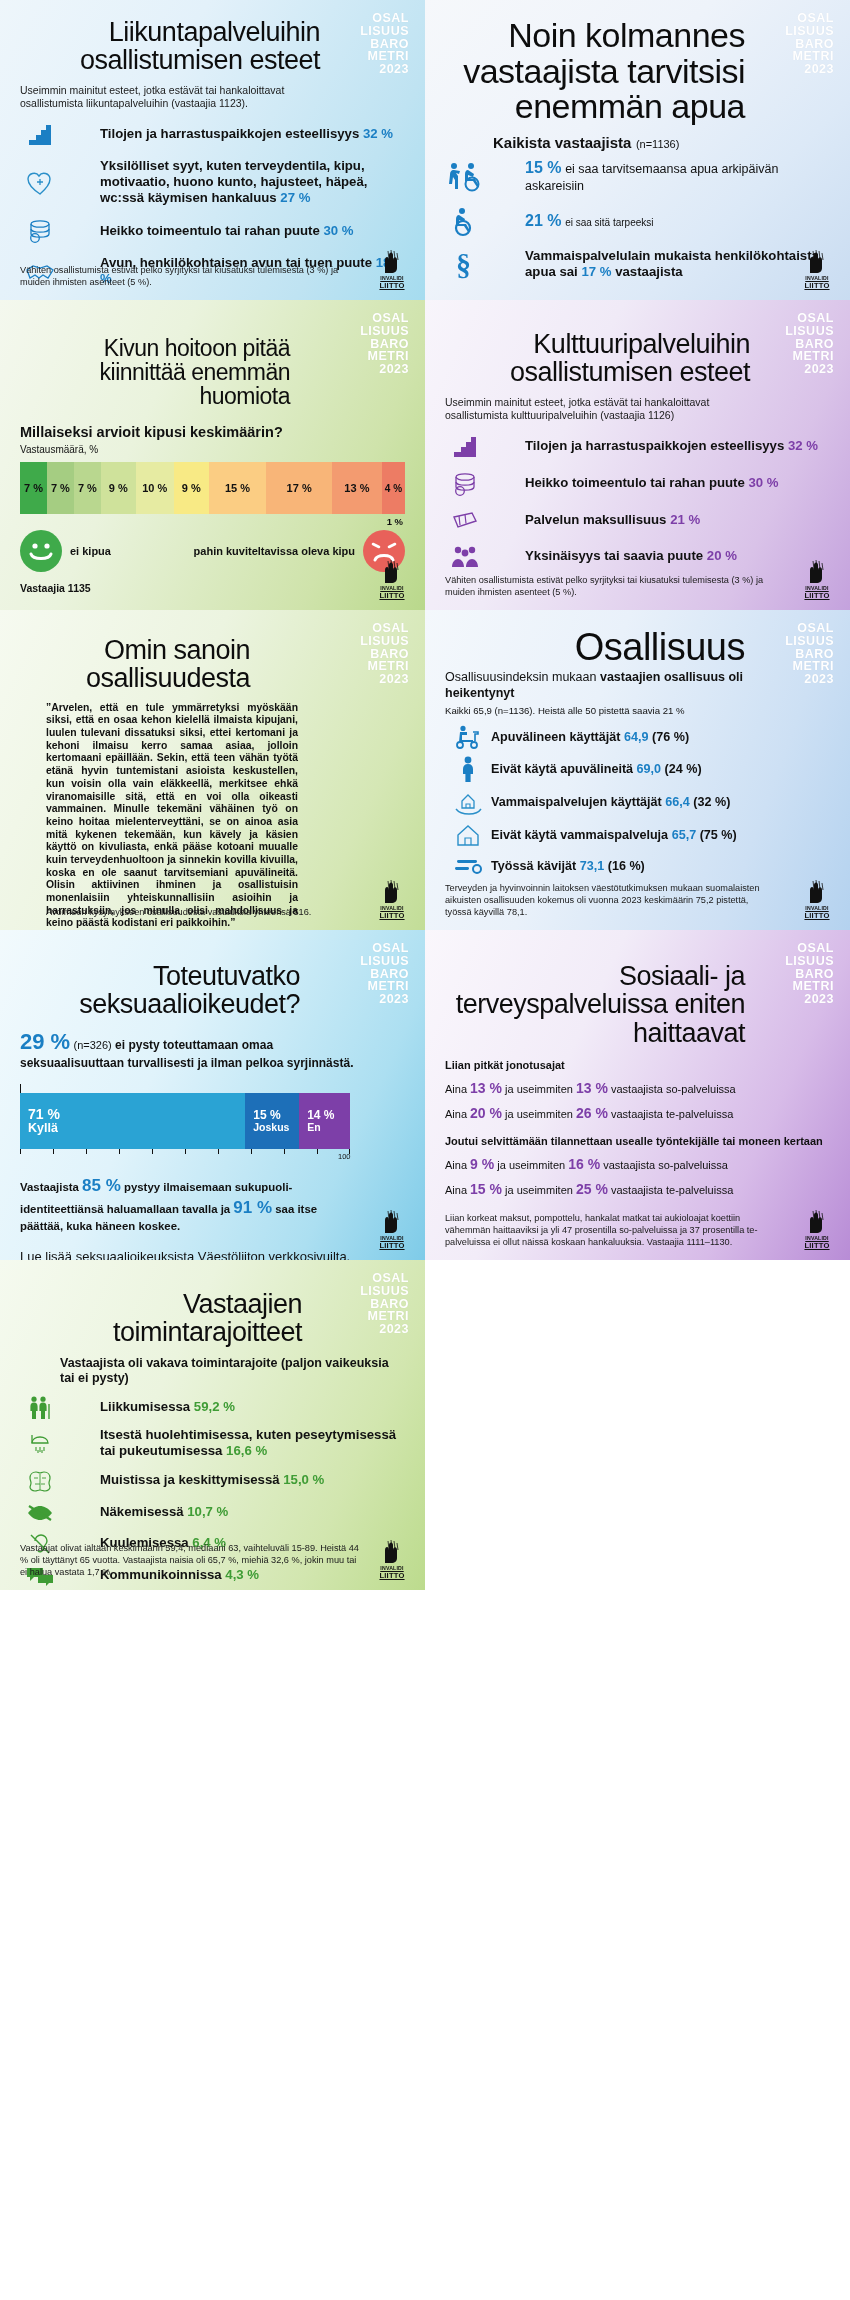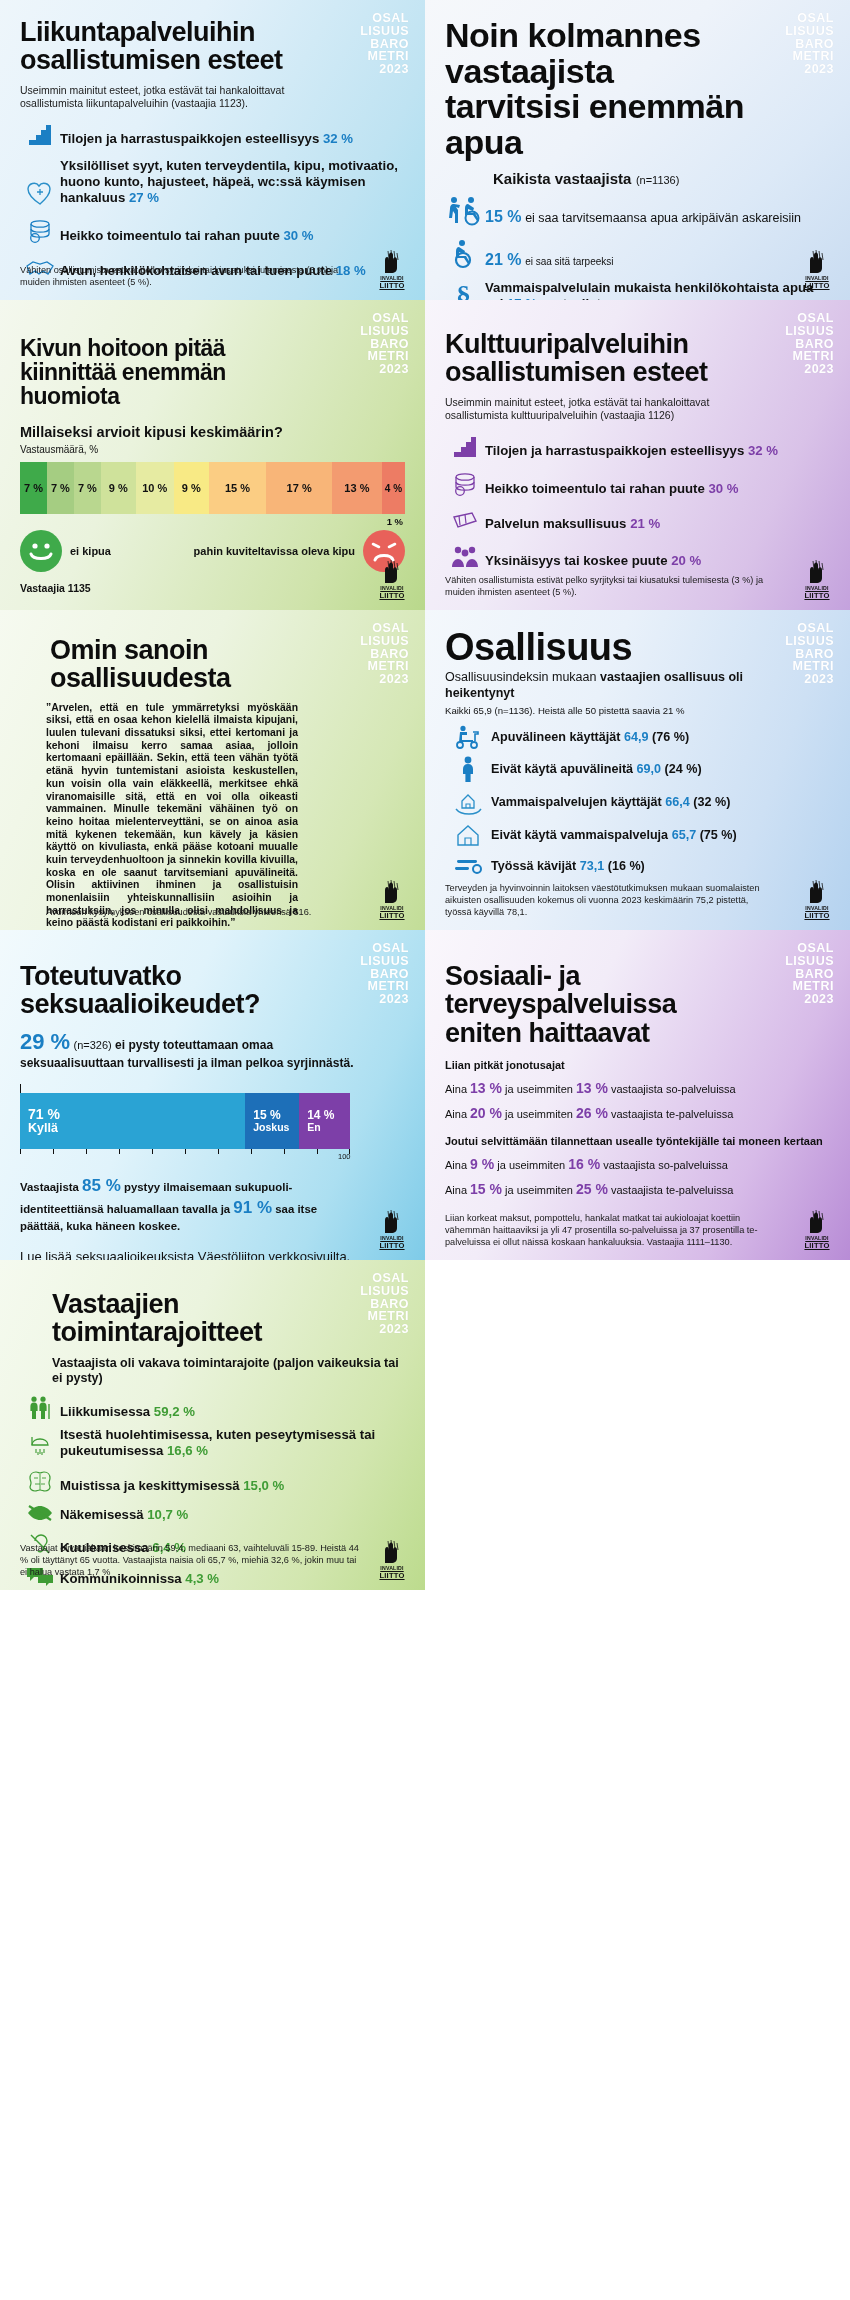--- a/index.html
+++ b/index.html
@@ -48,38 +48,38 @@
   }
   .logo svg { display:block; margin:0 auto; }
   .logo .txt {
     font-size: 5.2px; font-weight: bold; color: #111; line-height: 1.08;
     letter-spacing: .2px; margin-top: 1px;
   }
   .logo .txt b { font-size: 7.6px; display:block; }
 
   
   h1.title {
-    font-size: 27px; line-height: 1.05; font-weight: bold;
+    font-size: 27px; line-height: 1.05; font-weight: normal;
     letter-spacing: -0.5px; color: #0d0d0d;
-    max-width: 300px; margin-bottom: 9px;
+    max-width: 300px; margin-bottom: 9px; text-align: right;
   }
   h1.title.big { font-size: 34px; }
   h1.title.md  { font-size: 23px; }
   .subtle {
     font-size: 10.5px; line-height: 1.3; color: #1a1a1a; max-width: 320px;
   }
   .lead { font-size: 13px; font-weight: bold; line-height: 1.22; }
   .foot {
     position: absolute; left: 20px; bottom: 12px;
     font-size: 9.2px; line-height: 1.32; color: #1a1a1a; max-width: 330px;
   }
 
   
   .rows { margin-top: 10px; }
-  .row { display: flex; align-items: flex-end; margin-bottom: 11px; }
+  .row { display: flex; align-items: center; margin-bottom: 11px; gap: 40px; }
   .row .ico { width: 40px; min-width: 40px; display: flex; justify-content: center;
               align-items: flex-start; padding-top: 2px; }
   .row .txt { font-size: 13.2px; font-weight: bold; line-height: 1.22; color:#111; }
   .pc-blue  { color: #1b7fc4; }
   .pc-purple{ color: #7d3fa8; }
   .pc-green { color: #3f9c35; }
 
   
   .pain-label { font-size: 14.5px; font-weight: bold; margin-top: 16px; }
   .pain-sub { font-size: 10px; margin: 4px 0 7px 0; }
@@ -126,21 +126,21 @@
   .sote-l { font-size: 11px; margin-top: 7px; line-height:1.3; }
   .sote-l b { font-size: 14px; }
 
   .osal-sub { font-size: 12.5px; line-height:1.25; margin-top:2px; max-width: 330px;}
   .osal-sub b { font-weight:bold; }
   .osal-tiny { font-size: 9.6px; margin-top: 4px; }
   .osal-row { display:flex; align-items:center; margin-bottom: 7px; }
   .osal-row .ico { width:46px; min-width:46px; display:flex; justify-content:center; }
   .osal-row .txt { font-size: 12.6px; font-weight: bold; }
 
-  .tr-head { font-size: 12.5px; font-weight: bold; line-height:1.2; margin-left: 32px; }
+  .tr-head { font-size: 12.5px; font-weight: bold; line-height:1.2; margin-left: 40px; }
 </style>
 </head>
 <body>
 
 <div class="grid">
 
   <div class="card h300 bg-blue">
     <div class="brand">
       <span>OSAL</span>
       <span>LISUUS</span>
@@ -350,21 +350,21 @@
       </div>
       <div class="row">
         <span class="ico">
           <svg width="30" height="24" viewBox="0 0 30 24">
               <circle cx="8" cy="5" r="3.2" fill="#7d3fa8"></circle>
               <circle cx="22" cy="5" r="3.2" fill="#7d3fa8"></circle>
               <circle cx="15" cy="8" r="3.4" fill="#7d3fa8"></circle>
               <path d="M2 22c0-5 3-8 6-8s6 3 6 8zM16 22c0-5 3-8 6-8s6 3 6 8z" fill="#7d3fa8"></path>
             </svg>
         </span>
-        <span class="txt"><span>Yksinäisyys tai koskee puute </span><b class="pc-purple">20 %</b></span>
+        <span class="txt"><span>Yksinäisyys tai saavia puute </span><b class="pc-purple">20 %</b></span>
       </div>
     </div>
     <div class="foot">Vähiten osallistumista estivät pelko syrjityksi tai kiusatuksi tulemisesta (3 %) ja muiden ihmisten asenteet (5 %).</div>
     <div class="logo">
       <svg width="26" height="26" viewBox="0 0 26 26">
           <path d="M6 24V11c0-2 1-3 2-3s2 1 2 3V6c0-1.6 1-2.6 2-2.6s2 1 2 2.6v5c0-1.8 1-2.8 2-2.8s2 1 2 2.8v8c0 3-2 5-6 5z" fill="#111"></path>
           <path d="M9 2l1 8M12 1l1 9M15 2l1 8M18 4l1 7" stroke="#111" stroke-width=".8" fill="none"></path>
         </svg>
       <div class="txt"><span>INVALIDI</span><b>LIITTO</b></div>
     </div>

